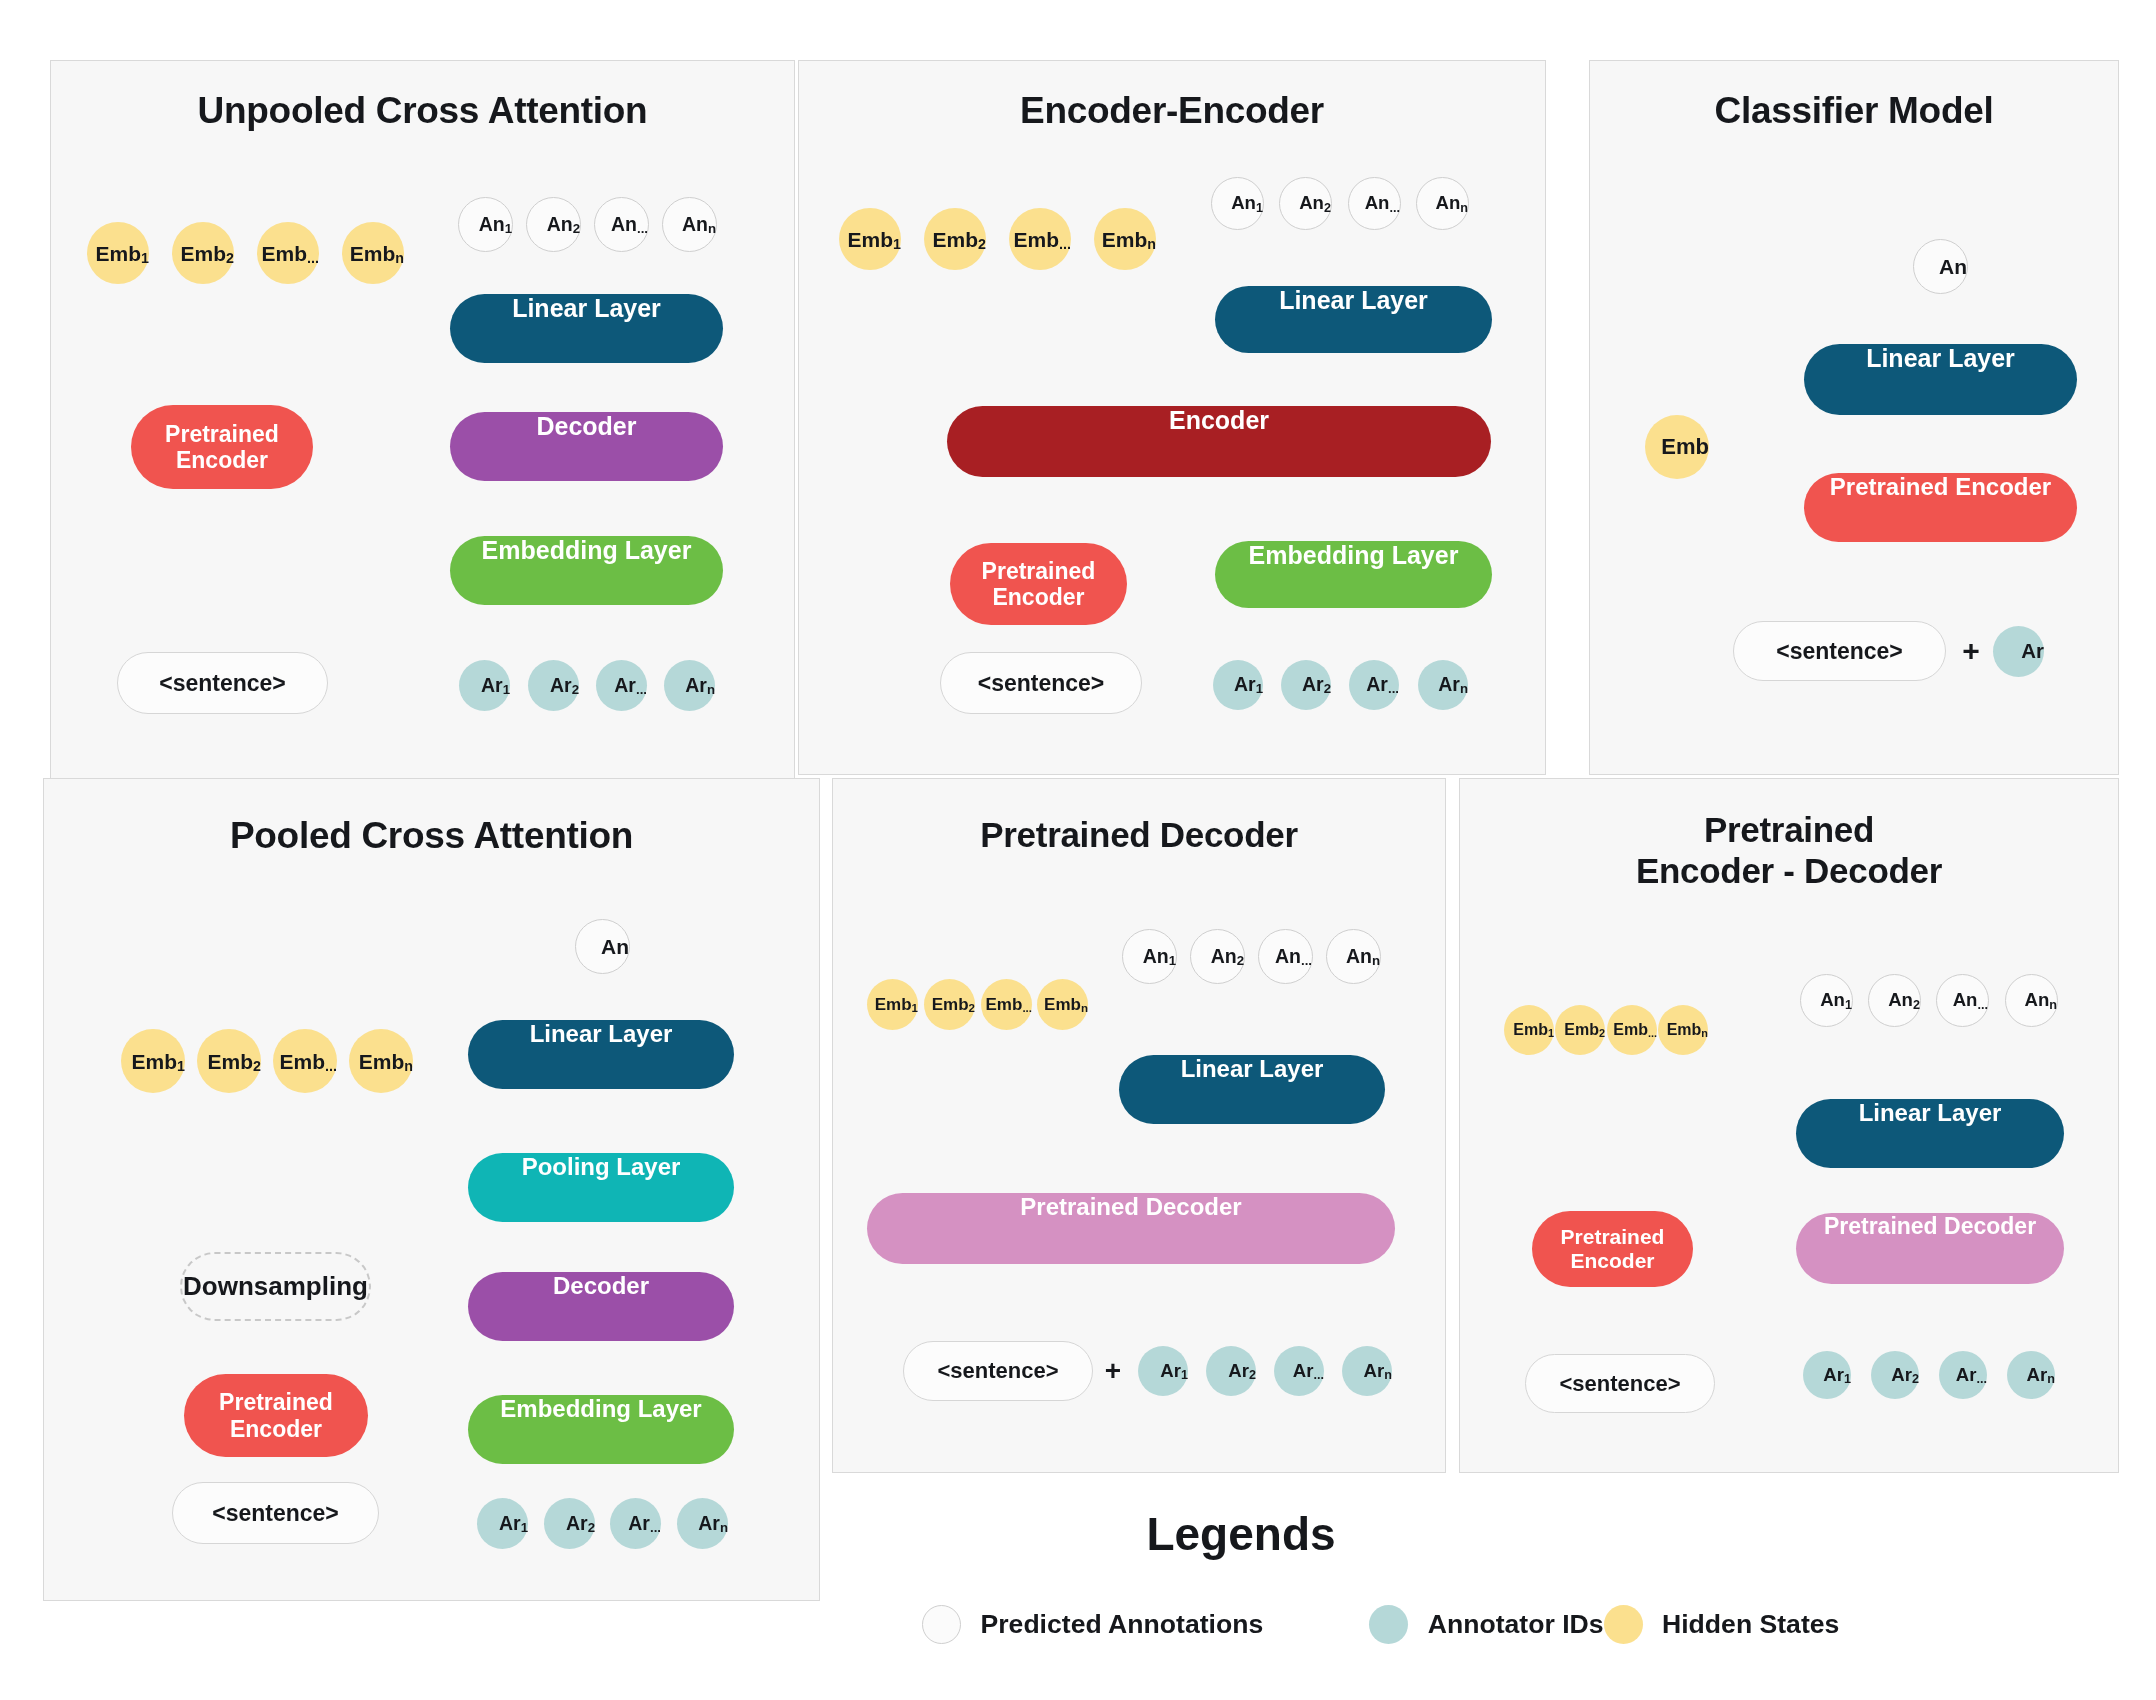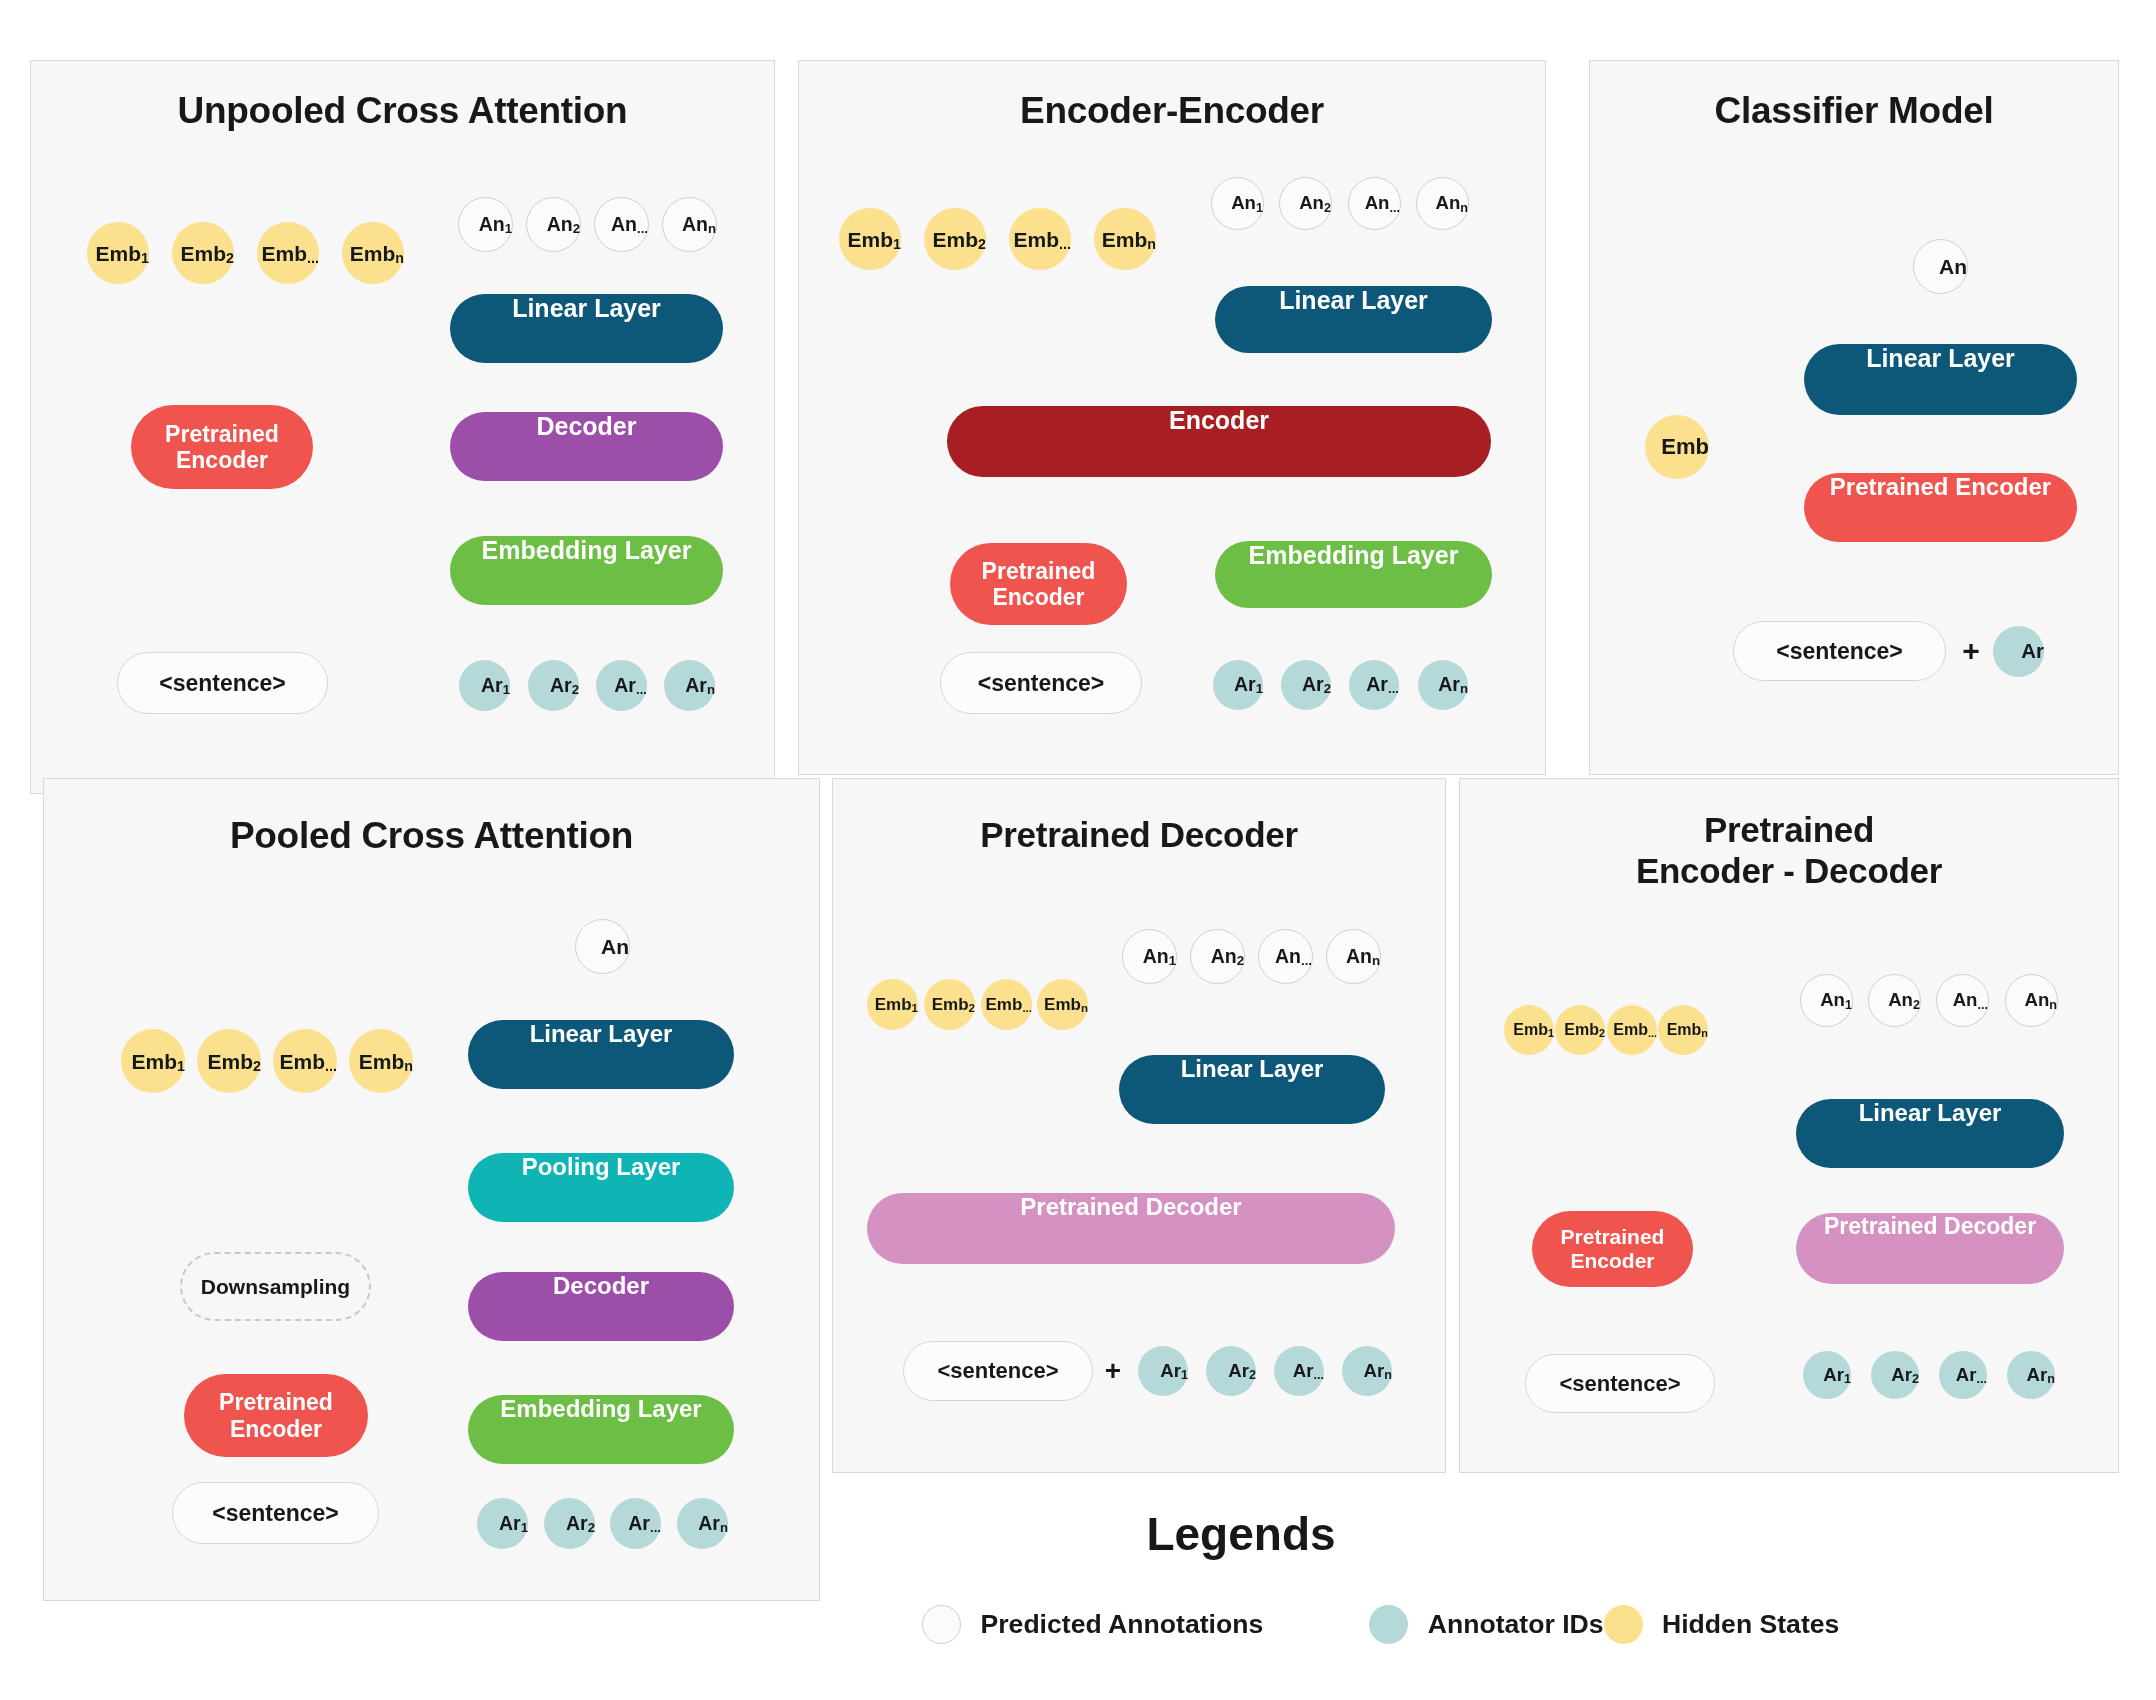--- a/index.html
+++ b/index.html
@@ -250,21 +250,21 @@
 
     <line x1="1827" y1="1525" x2="1827" y2="1468"></line>
 
     <line x1="1907" y1="1410" x2="1978" y2="1410"></line>
   </g>
   <path d="M1720 1190 L1720 1222 Q1720 1236 1734 1236 L1808 1236 Q1824 1236 1824 1250 Q1824 1236 1840 1236 L1914 1236 Q1928 1236 1928 1222 L1928 1190" stroke-width="7" fill="none"></path>
   <path d="M2010 1345 C1960 1320 1920 1350 1842 1290" stroke-width="7" fill="none" marker-end="url(#ahb)"></path>
   </g>
 </svg>
 
-<div class="panel" style="left:30px;top:60px;width:745px;height:734px;">
+<div class="panel" style="left:50px;top:60px;width:745px;height:734px;">
   <div class="panel-title" style="top:28px;font-size:37px;">Unpooled Cross Attention</div>
 </div>
 
 <div class="circle emb" style="left:87px;top:222px;width:62px;height:62px;font-size:21px;">
       <span>Emb</span>
       <sub>1</sub>
     </div>
 <div class="circle emb" style="left:172px;top:222px;width:62px;height:62px;font-size:21px;">
       <span>Emb</span>
       <sub>2</sub>
@@ -449,21 +449,21 @@
     </div>
 <div class="pill pooling" style="left:468px;top:1153px;width:266px;height:69px;font-size:24px;">
       <span>Pooling Layer</span>
     </div>
 <div class="pill decoder" style="left:468px;top:1272px;width:266px;height:69px;font-size:24px;">
       <span>Decoder</span>
     </div>
 <div class="pill embedlayer" style="left:468px;top:1395px;width:266px;height:69px;font-size:24px;">
       <span>Embedding Layer</span>
     </div>
-<div class="dashbox" style="left:180px;top:1252px;width:191px;height:69px;font-size:21px;">
+<div class="dashbox" style="left:180px;top:1252px;width:191px;height:69px;font-size:26px;">
       <span>Downsampling</span>
     </div>
 <div class="pill pretrained-encoder" style="left:184px;top:1374px;width:184px;height:83px;font-size:23px;flex-direction:column;">
       <span>Pretrained</span>
       <span>Encoder</span>
     </div>
 <div class="sentence" style="left:172px;top:1482px;width:207px;height:62px;font-size:23px;">
       <span>&lt;sentence&gt;</span>
     </div>
 <div class="circle ar" style="left:477px;top:1498px;width:51px;height:51px;font-size:19.5px;">

